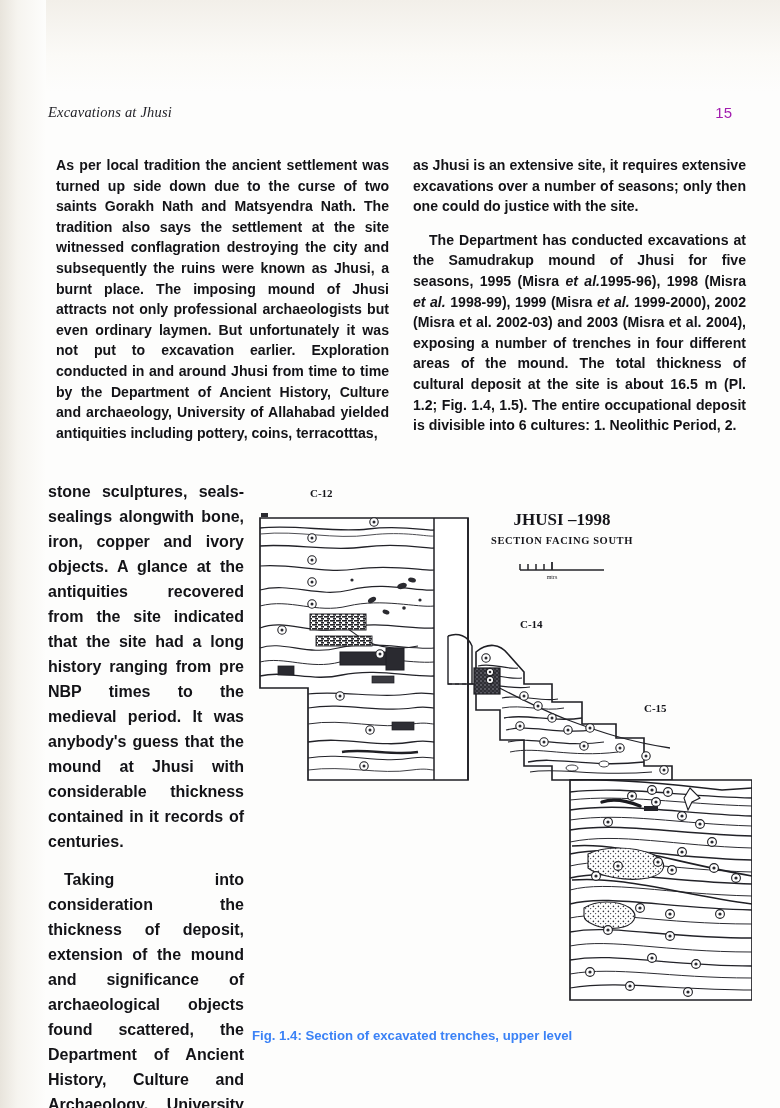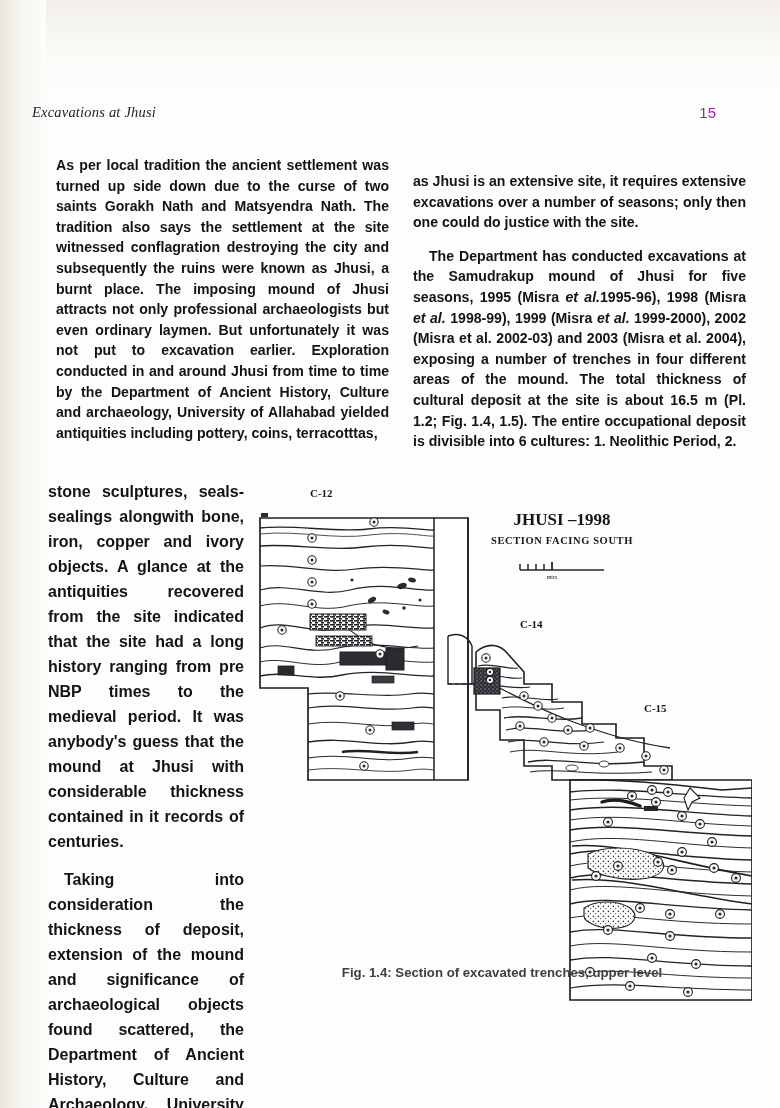--- a/index.html
+++ b/index.html
@@ -19,38 +19,38 @@
   }
   .page-shade-top{
     position:absolute;left:0;top:0;width:780px;height:92px;
     background:linear-gradient(to bottom,#f2efe9 0%,#fbfaf7 60%,#fdfdfc 100%);
     pointer-events:none;
   }
   .page{position:absolute;left:0;top:0;width:780px;height:1108px;}
 
   
   .runhead{
-    position:absolute;left:32px;top:104px;width:684px;
+    position:absolute;left:48px;top:104px;width:684px;
     display:flex;justify-content:space-between;align-items:center;
   }
   .runhead-title{
     font-family:"Liberation Serif", serif;
     font-style:italic;font-size:14.5px;letter-spacing:.2px;color:#24242a;
   }
   .runhead-page{
     font-family:"Liberation Sans", sans-serif;
     font-size:15px;color:#a21caf;
   }
 
   
   .col-left{
     position:absolute;left:56px;top:155px;width:333px;
   }
   .col-right{
-    position:absolute;left:413px;top:171px;width:333px;
+    position:absolute;left:413px;top:155px;width:333px;
   }
   p.bt{
     margin:0 0 13px 0;
     font-size:14.1px;
     line-height:20.6px;
     text-align:justify;
     text-justify:inter-word;
     -webkit-hyphens:none;hyphens:none;
     color:#131317;
     font-weight:600;
@@ -62,22 +62,22 @@
     position:absolute;left:48px;top:479px;width:196px;
   }
   .col-left-narrow p.bt{font-size:16px;line-height:25px;}
 
   
   .figure{
     position:absolute;left:252px;top:480px;width:500px;height:560px;
   }
   .fig-svg{display:block;width:500px;height:545px;}
   .fig-caption{
-    position:absolute;left:252px;top:965px;width:500px;
-    text-align:center;font-size:13.2px;color:#404040;font-weight:600;
+    position:absolute;left:252px;top:1028px;width:500px;
+    text-align:left;font-size:13.2px;color:#3b82f6;font-weight:600;
   }
   .fig-caption b{font-weight:800;}
 </style>
 </head>
 <body>
 
 <div class="page">
 
   <div class="page-shade-top"></div>
   <div class="page-shade-left"></div>

